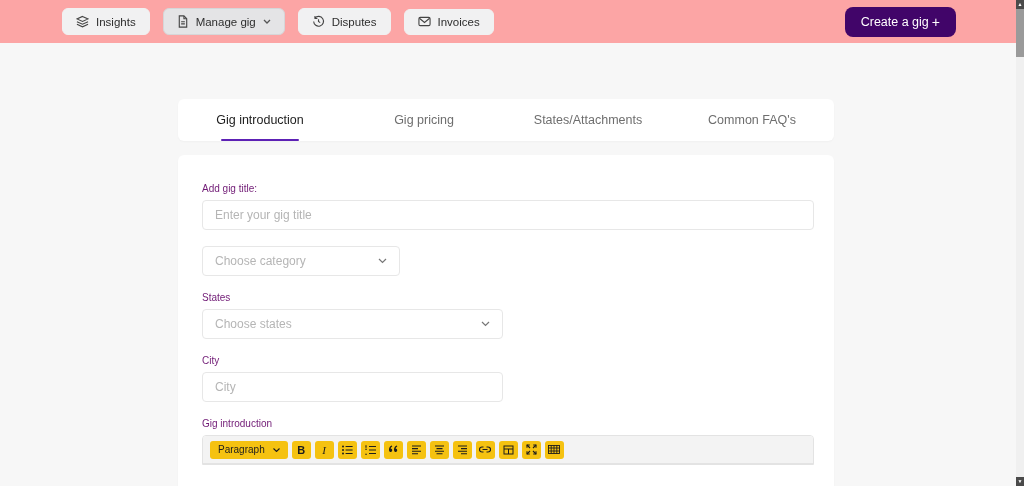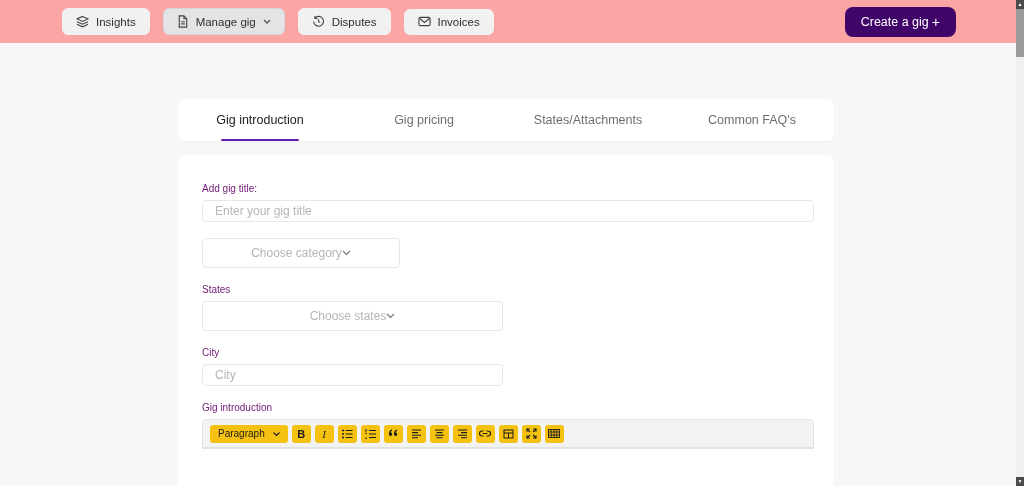--- a/index.html
+++ b/index.html
@@ -24,27 +24,27 @@
   .tab { flex:1; display:flex; align-items:center; justify-content:center; font-size:12.5px;
          color:#6e6e6e; position:relative; cursor:pointer; }
   .tab.active { color:#1c1c1c; }
   .tab.active::after { content:""; position:absolute; bottom:0; left:50%; transform:translateX(-50%);
                        width:78px; height:2.5px; background:#5d21b5; border-radius:2px; }
 
   .form-card { margin:14px 0 0 178px; width:656px; height:520px; background:#ffffff;
                border-radius:6px; padding:28px 20px 0 24px; box-shadow:0 1px 2px rgba(0,0,0,0.03); }
 
   .f-label { display:block; font-size:10px; color:#701a75; margin-bottom:6px; }
-  .text-input { width:100%; height:22px; border:1px solid #e7e7e7; border-radius:4px; padding:0 12px;
+  .text-input { width:100%; height:30px; border:1px solid #e7e7e7; border-radius:4px; padding:0 12px;
                 font-size:12px; color:#444; font-family:inherit; outline:none; background:#fff; }
   .text-input::placeholder { color:#b5b5b5; }
   .field { margin-bottom:16px; }
 
   .select { height:30px; border:1px solid #e7e7e7; border-radius:4px; background:#fff; display:flex;
-            align-items:center; justify-content:center; padding:0 12px; cursor:pointer; }
+            align-items:center; justify-content:space-between; padding:0 12px; cursor:pointer; }
   .select .val { font-size:12px; color:#b5b5b5; }
   .select .val.real { color:#4a4a4a; }
   .w-category { width:198px; }
   .two-col { display:flex; gap:10px; margin-bottom:16px; }
   .col { width:301px; }
   .w-city { width:301px; }
 
   
   .editor { border:1px solid #e3e3e3; border-radius:4px 4px 0 0; overflow:hidden; }
   .toolbar { background:#f3f3f3; height:28px; display:flex; align-items:center; padding:0 7px; gap:4px;

